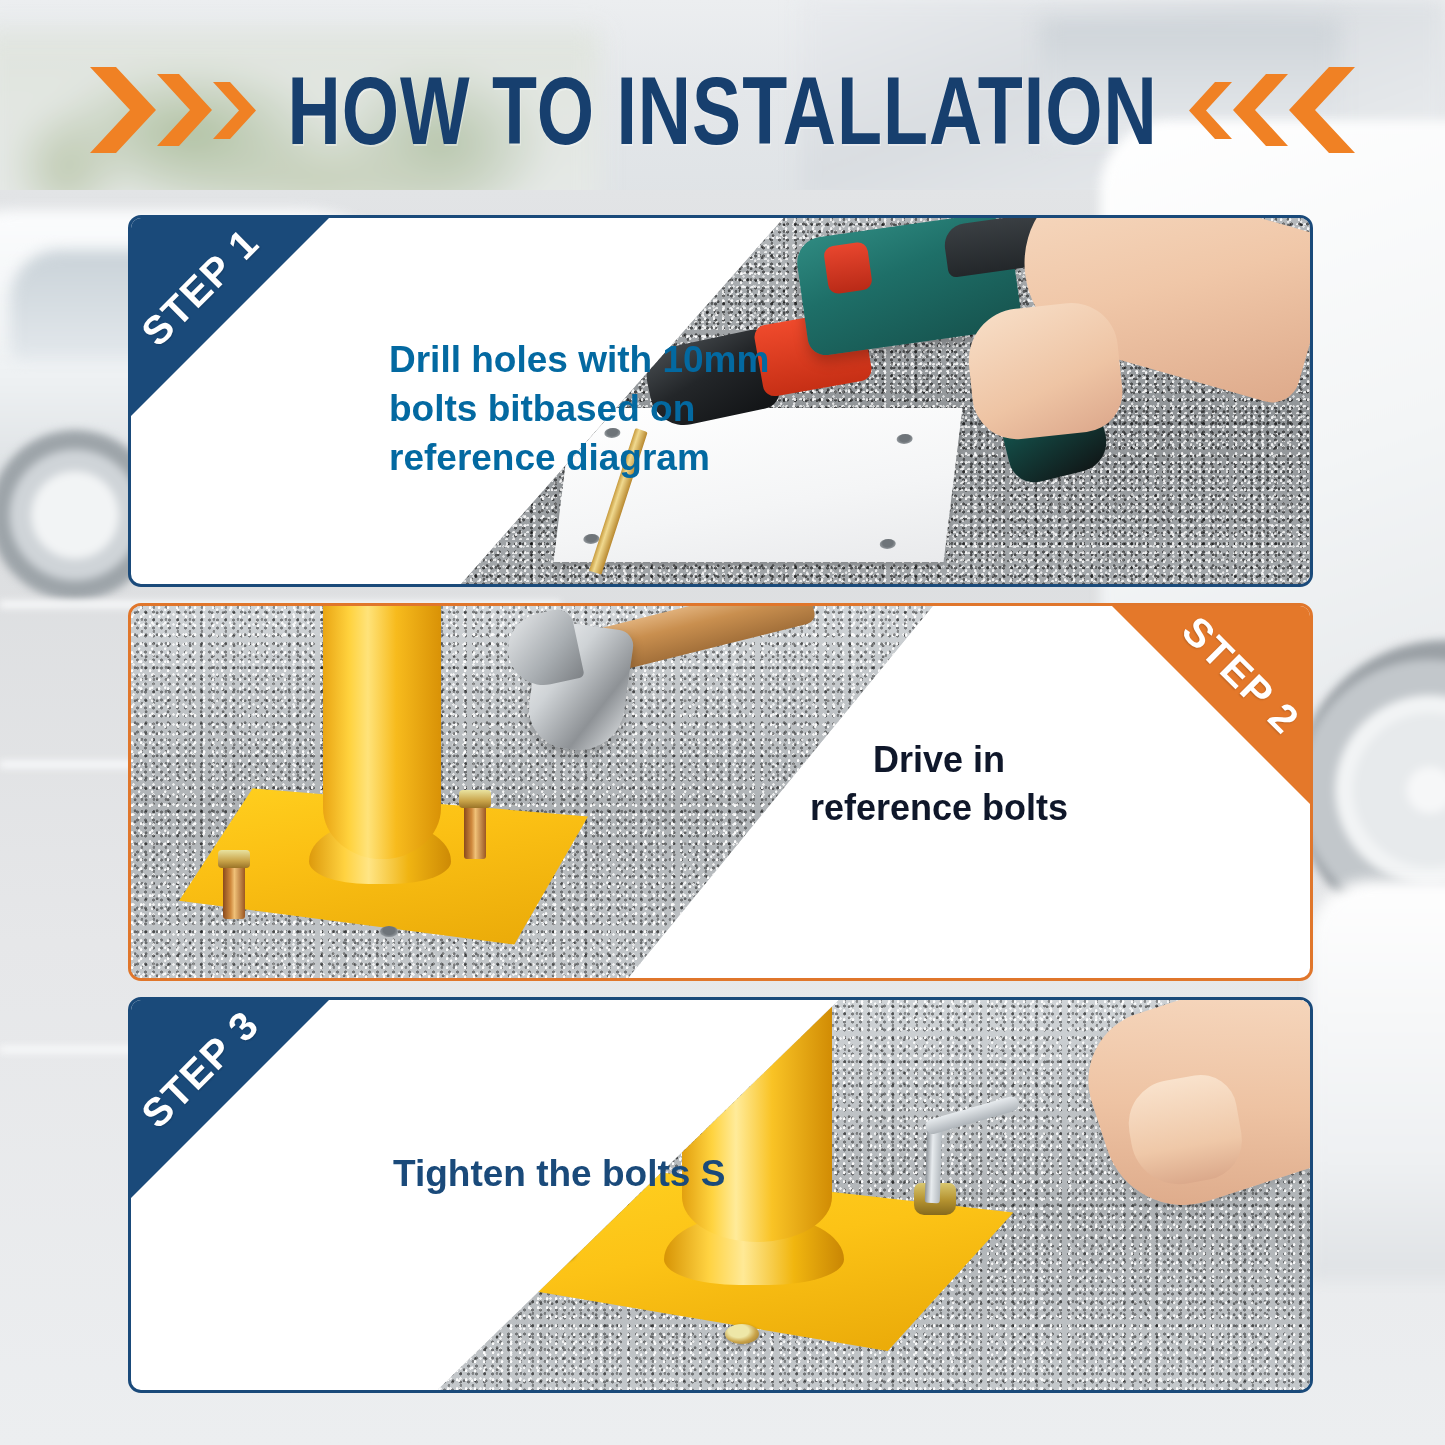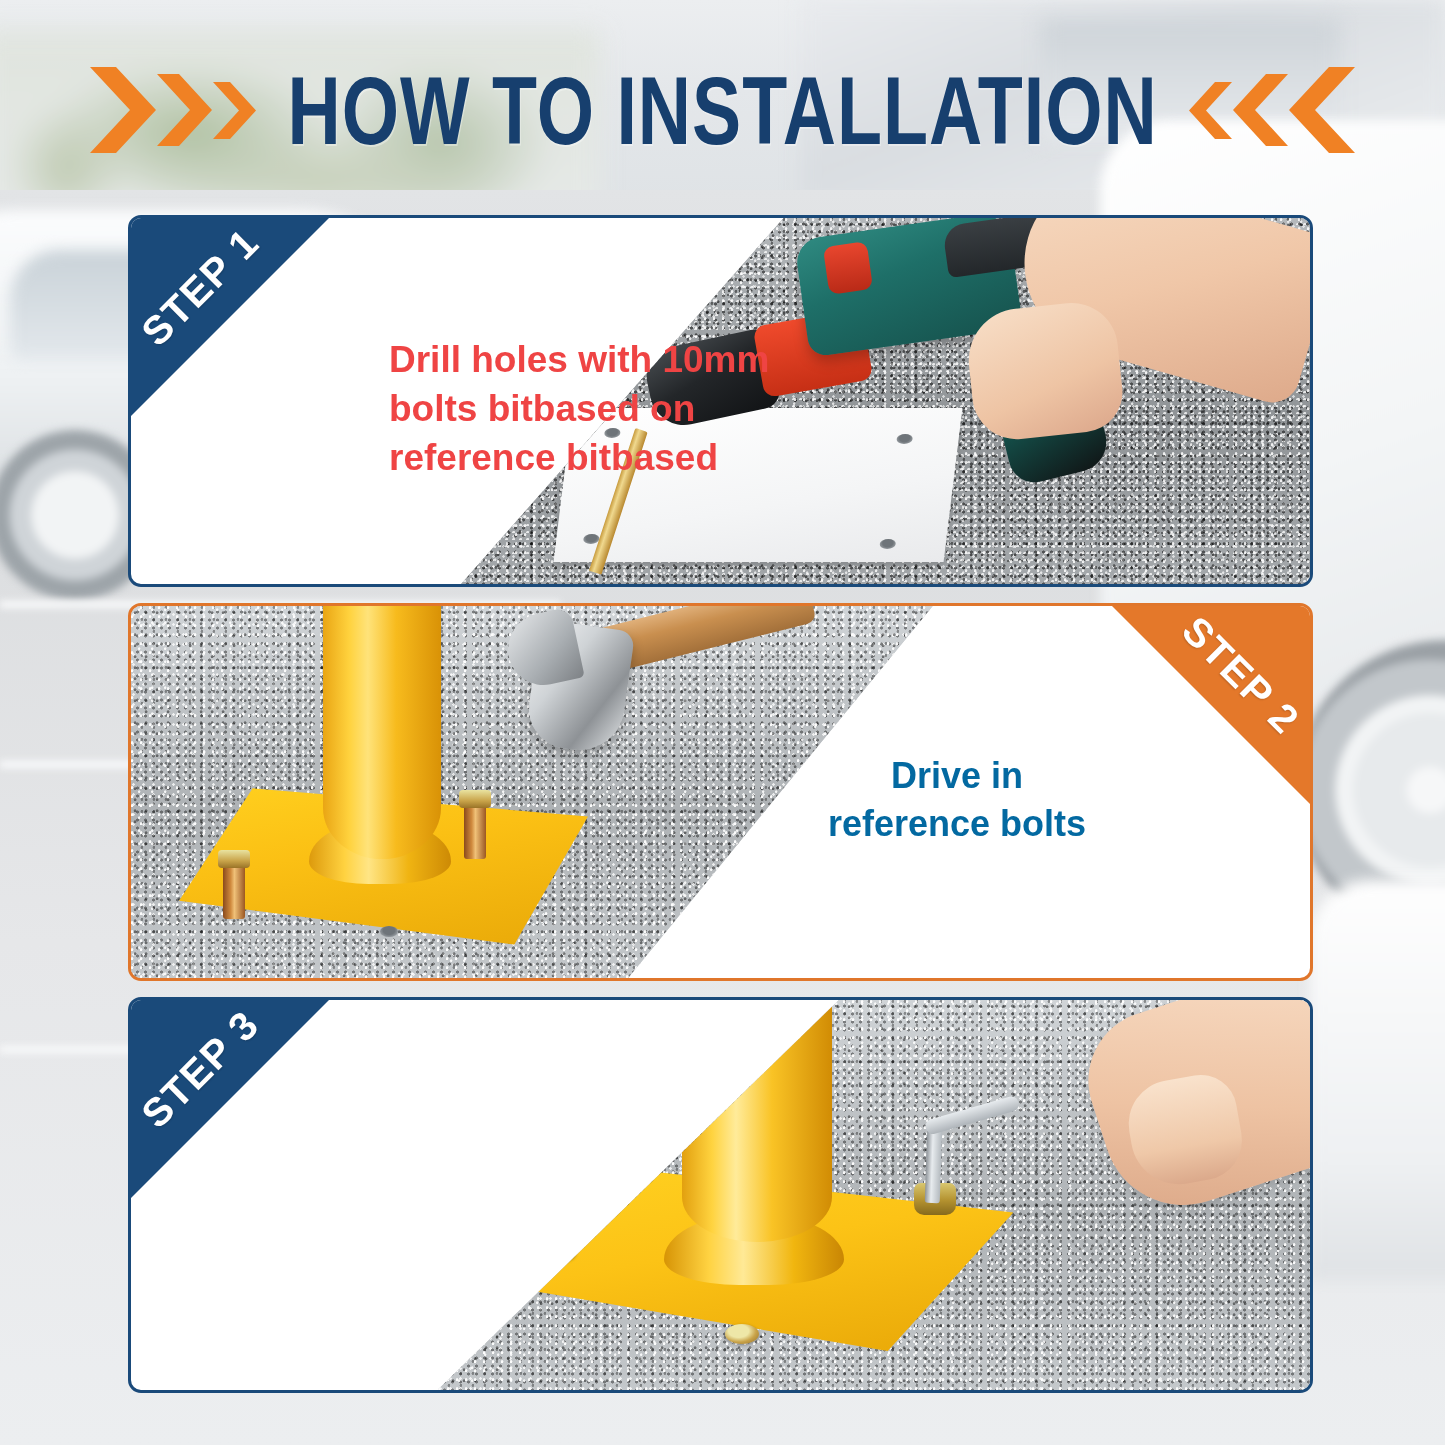--- a/index.html
+++ b/index.html
@@ -187,22 +187,22 @@
   .badge.tr .tri { background: #e4782a; clip-path: polygon(100% 0, 100% 100%, 0 0); }
   .badge.tr .lbl { transform: translate(30px,-30px) rotate(45deg); }
 
   
   .txt {
     position: absolute; z-index: 5;
     font-family: "Liberation Sans", sans-serif;
     font-weight: 700;
     line-height: 1.32;
   }
-  #p1-text { left: 258px; top: 118px; width: 470px; font-size: 37px; color: #ef4444; }
-  #p2-text { right: 138px; top: 130px; width: 430px; font-size: 36px; color: #0369a1; text-align: center; margin-top: 16px; }
+  #p1-text { left: 258px; top: 118px; width: 470px; font-size: 37px; color: #0369a1; }
+  #p2-text { right: 156px; top: 130px; width: 430px; font-size: 36px; color: #0f172a; text-align: center; }
   #p3-text { left: 262px; top: 150px; width: 520px; font-size: 37px; color: #1a4a7a; }
   .txt .ln { display: block; white-space: nowrap; }
   #p2-text .ln { white-space: nowrap; }
 
   
   .plate-white {
     position: absolute; left: 12%; top: 52%; width: 46%; height: 42%;
     background: linear-gradient(170deg,#ffffff 0%, #f4f5f6 60%, #e9eaec 100%);
     transform: skewX(-7deg);
     box-shadow: 0 4px 8px rgba(0,0,0,.18);
@@ -445,21 +445,21 @@
     </div>
 
     <div class="badge tl">
       <div class="tri"></div>
       <div class="lbl">STEP 1</div>
     </div>
 
     <div class="txt" id="p1-text">
       <span class="ln">Drill holes with 10mm</span>
       <span class="ln">bolts bitbased on</span>
-      <span class="ln">reference bitbased</span>
+      <span class="ln">reference diagram</span>
     </div>
   </div>
 
   <div class="panel orange" id="panel2">
 
     <div class="photo left">
       <div class="asphalt light"></div>
 
       <div class="baseplate"></div>
       <div class="post-base-flare"></div>
@@ -507,15 +507,18 @@
 
       <div class="hand3-arm"></div>
       <div class="hand3-fing"></div>
     </div>
 
     <div class="badge tl">
       <div class="tri"></div>
       <div class="lbl">STEP 3</div>
     </div>
 
+    <div class="txt" id="p3-text">
+      <span class="ln">Tighten the bolts S</span>
+    </div>
   </div>
 
 </div>
 
 </body></html>

